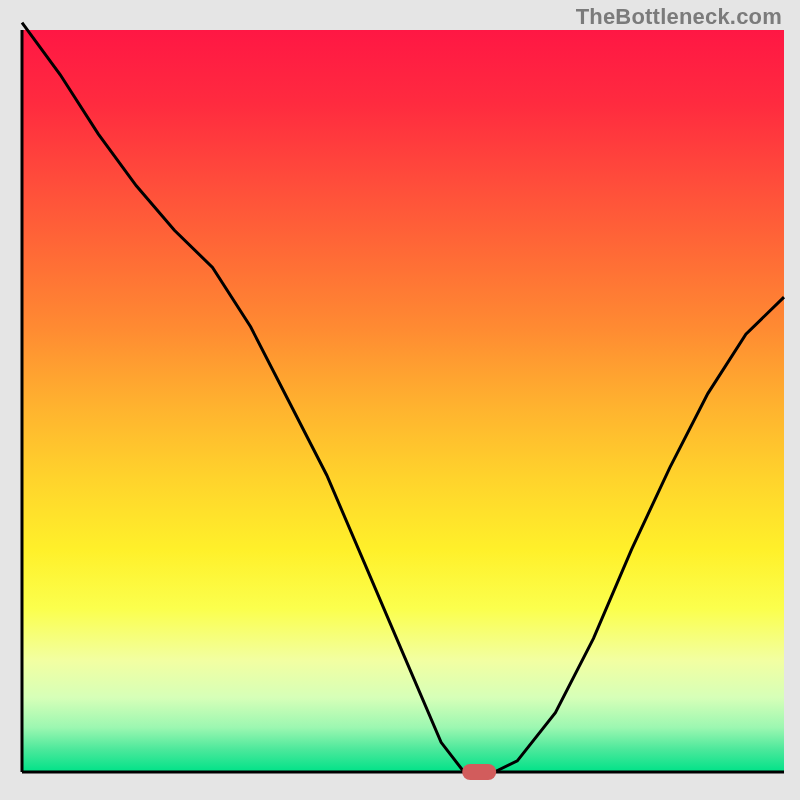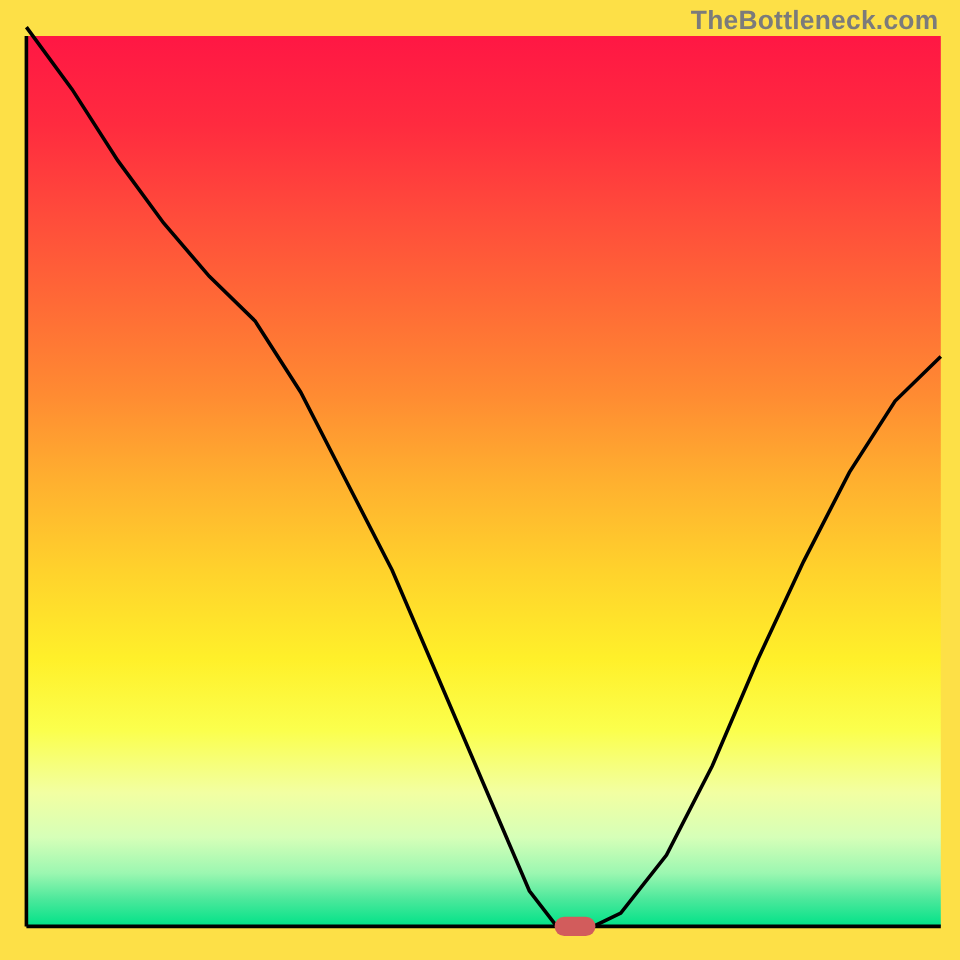--- a/index.html
+++ b/index.html
@@ -5,21 +5,21 @@
   body {
     margin: 0;
     padding: 0;
     background: #fff;
     font-family: Arial, Helvetica, sans-serif;
   }
   .chart-wrap {
     width: 800px;
     height: 800px;
     position: relative;
-    background: #fde047;
+    background: #e5e5e5;
   }
   .watermark {
     position: absolute;
     top: 4px;
     right: 18px;
     font-size: 22px;
     font-weight: bold;
     color: #7b7b7b;
     letter-spacing: 0.2px;
   }

